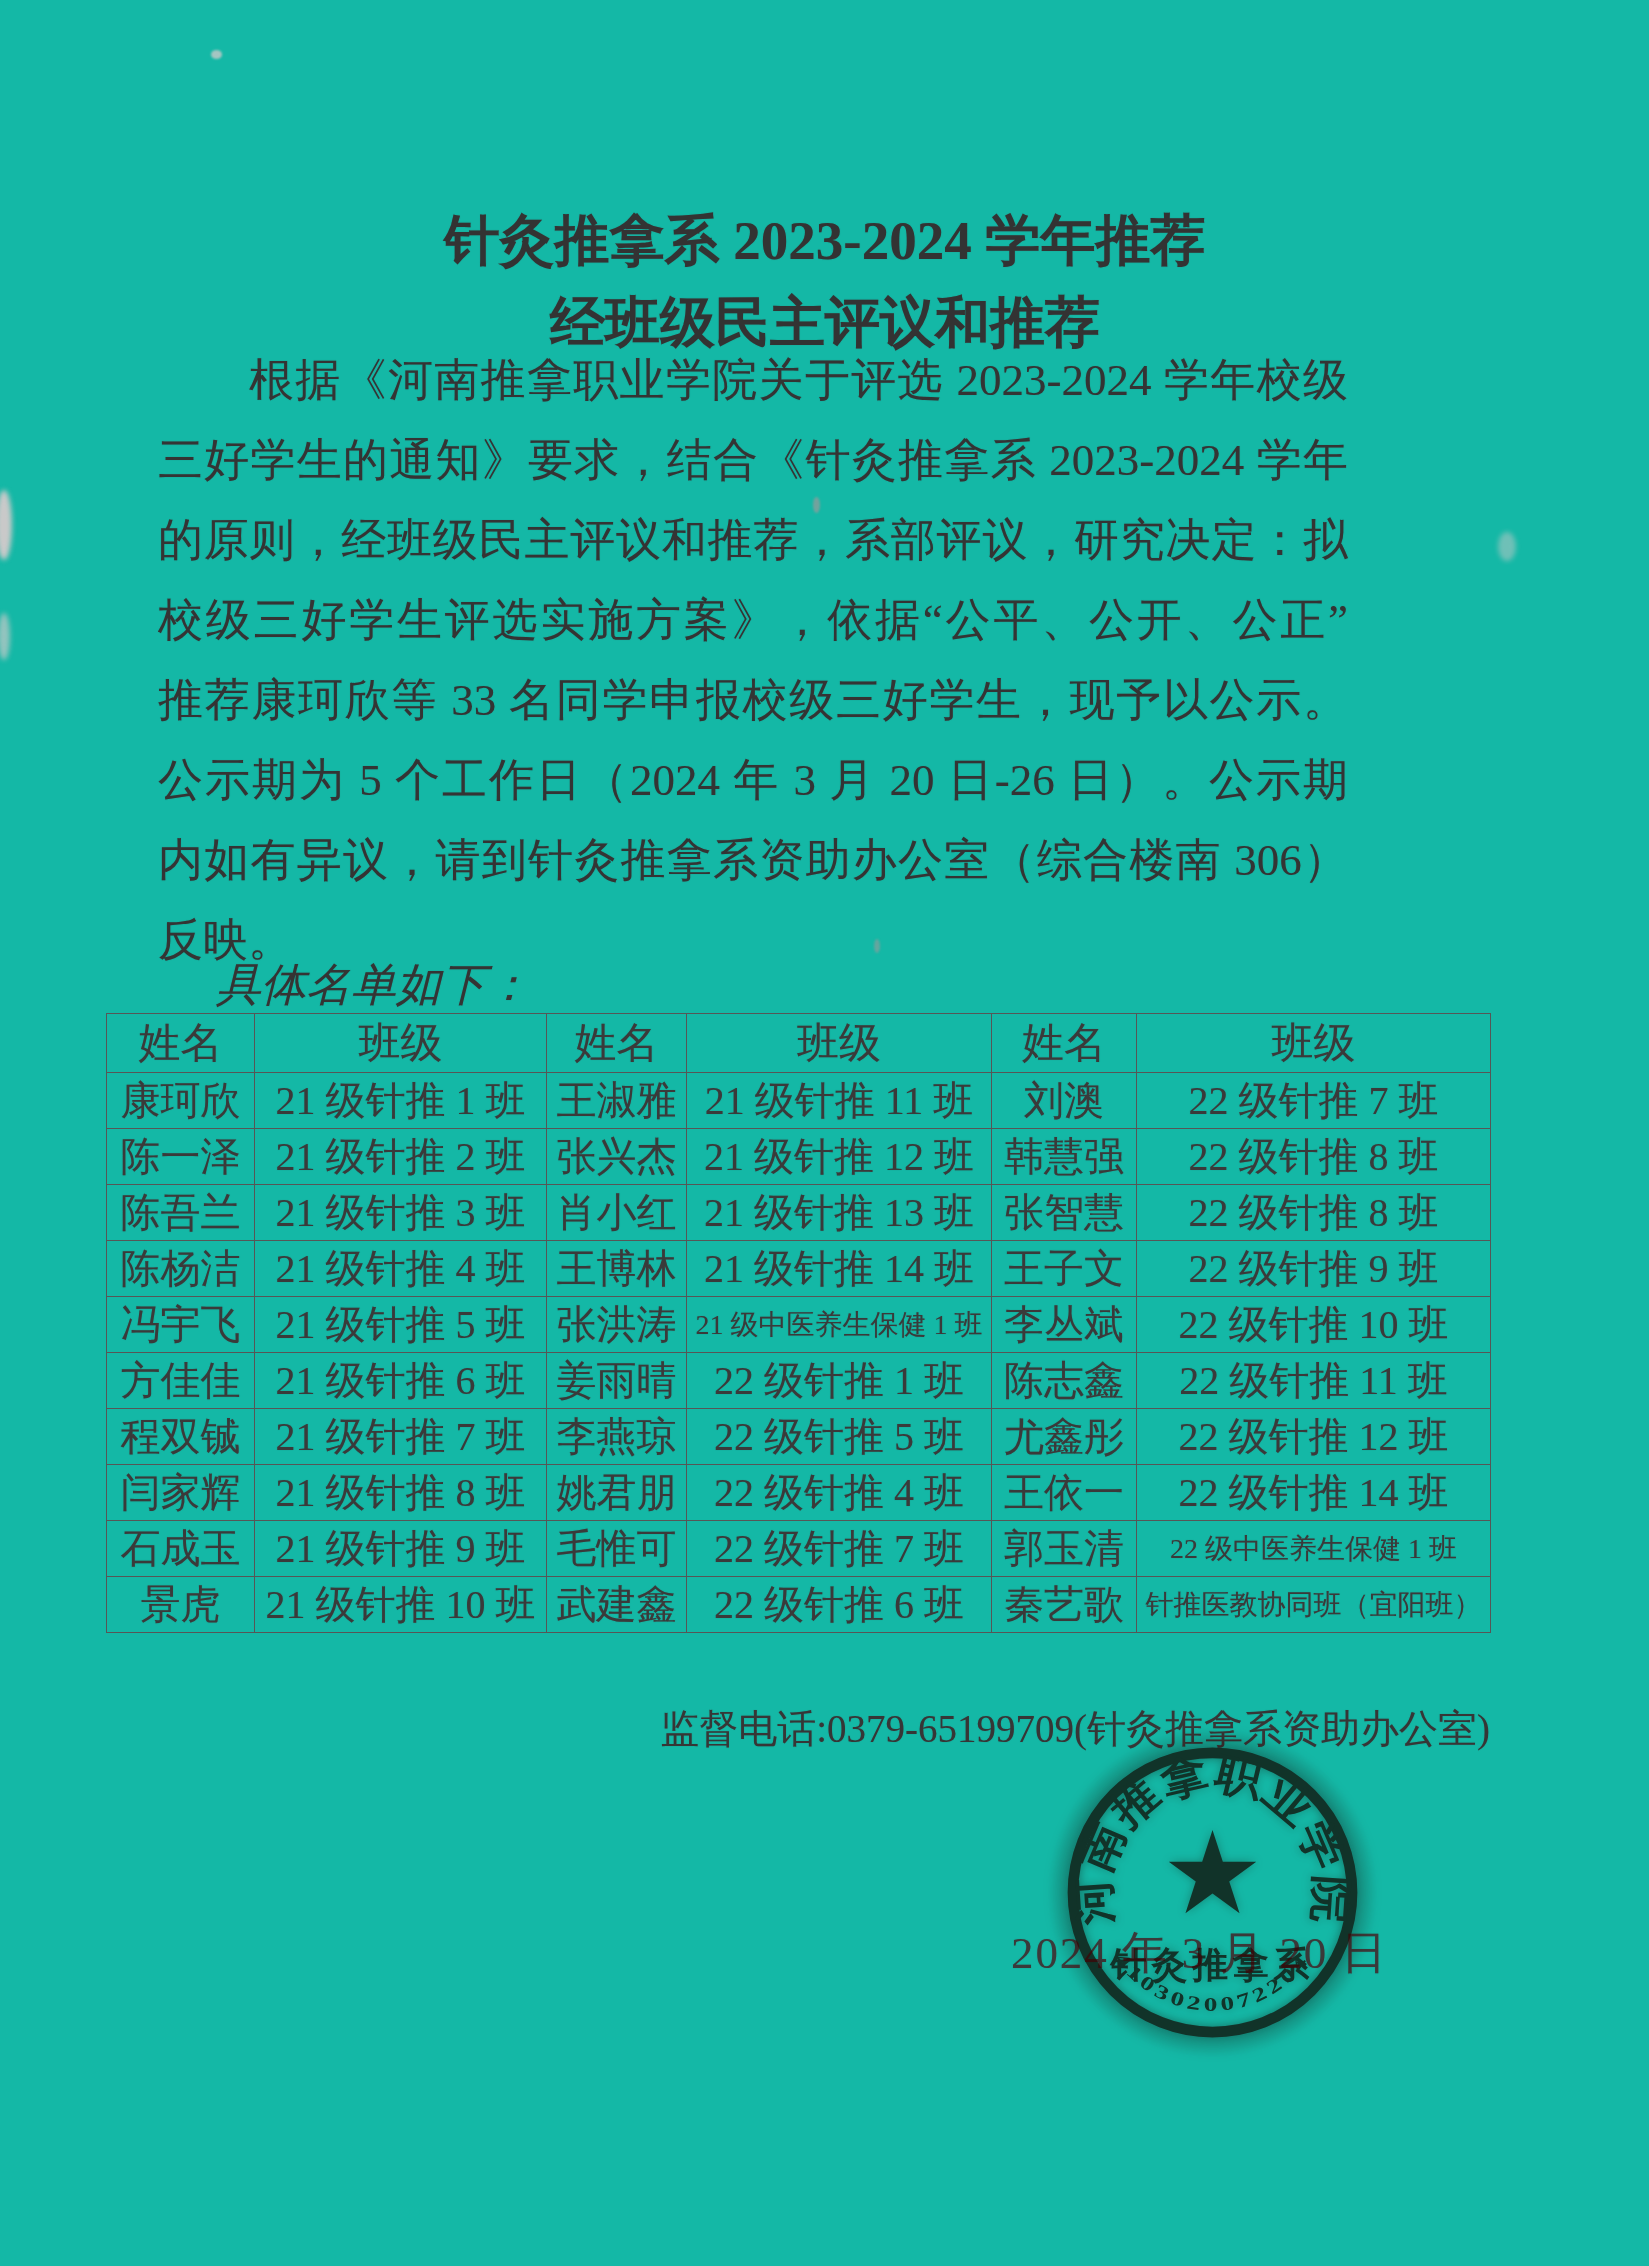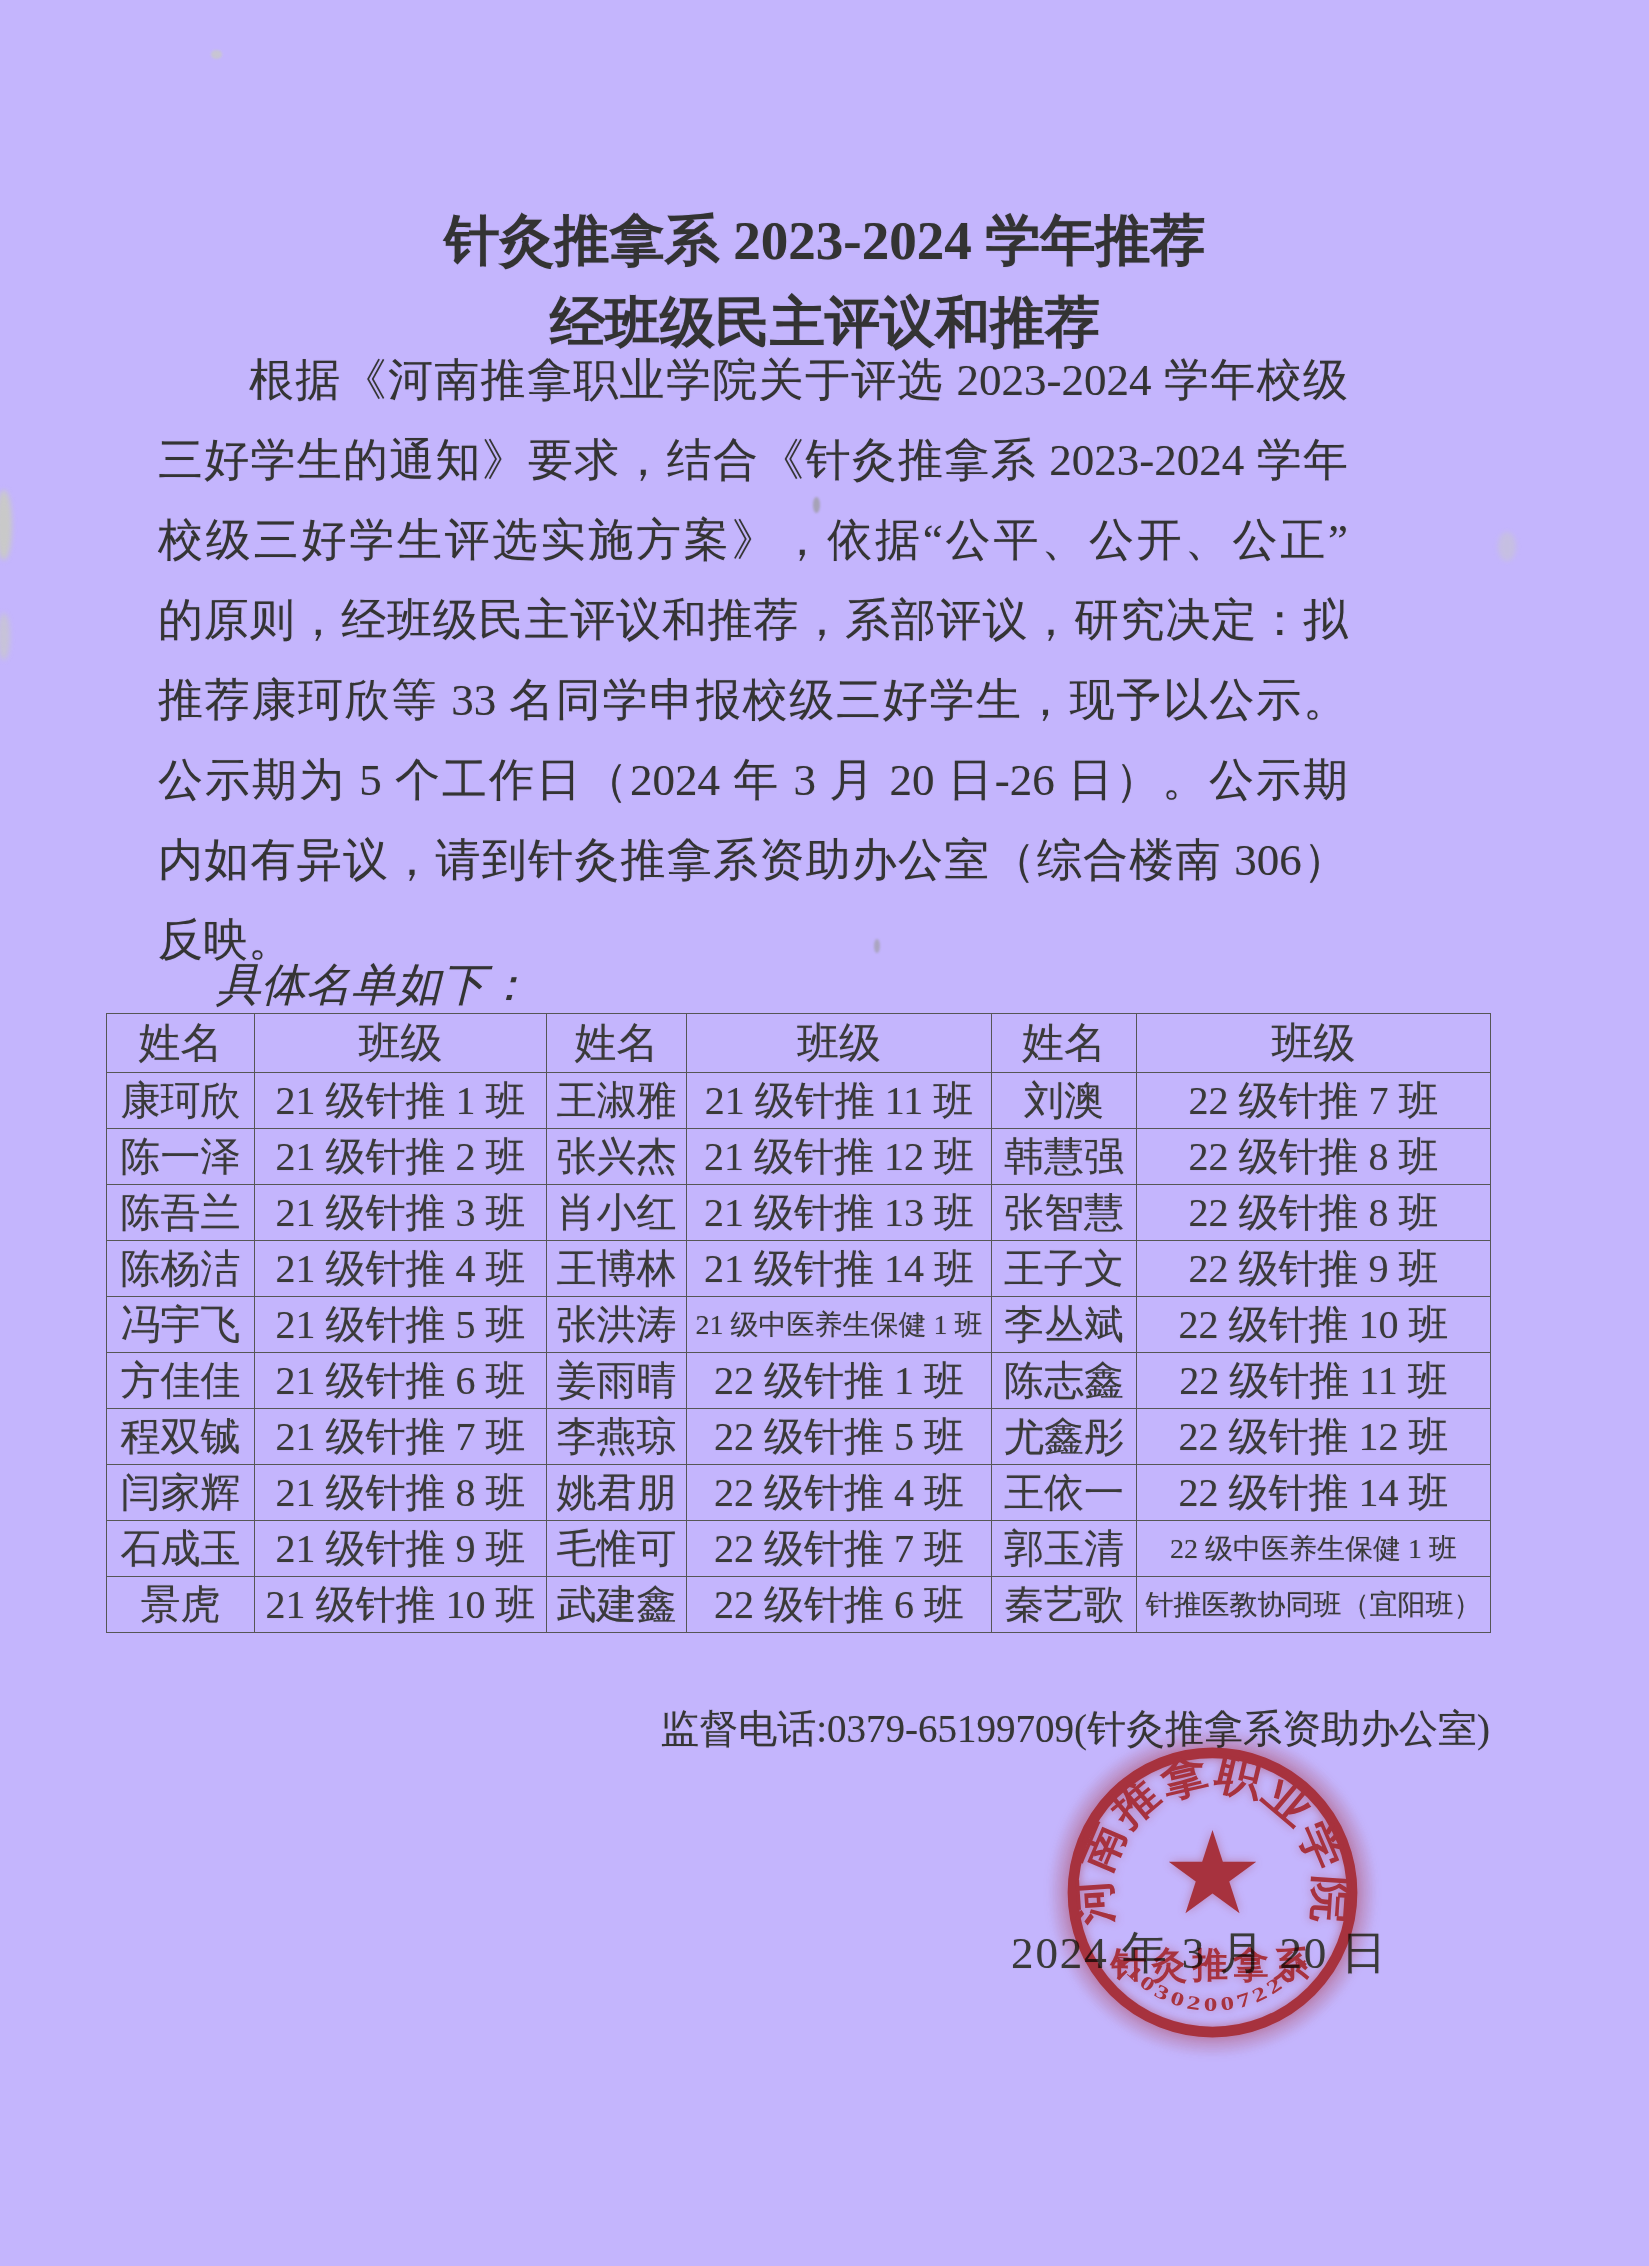--- a/index.html
+++ b/index.html
@@ -1,18 +1,18 @@
 <!DOCTYPE html>
 <html style="--stamp-color: #d6382f;"><head>
 <meta charset="utf-8">
 <style>
   html,body { margin:0; padding:0; background:#8a8a8a; }
   .page {
     position:relative; width:1650px; height:2267px;
-    background:#c4b5fd; overflow:hidden;
+    background:#14b8a6; overflow:hidden;
     font-family:"Liberation Serif", serif;
     color:#343434;
   }
   .doc-title {
     position:absolute; top:200px; left:0; width:1650px;
     text-align:center; font-size:55px; font-weight:600;
     line-height:82px; color:#333;
     text-shadow:0 0 1px rgba(70,70,70,.45);
   }
   .body-text {
@@ -76,22 +76,22 @@
 <div class="page">
 
   <div class="doc-title">
     <div>针灸推拿系 2023-2024 学年推荐</div>
     <div>经班级民主评议和推荐</div>
   </div>
 
   <div class="body-text">
     <div class="para-line first">根据《河南推拿职业学院关于评选 2023-2024 学年校级</div>
     <div class="para-line">三好学生的通知》要求，结合《针灸推拿系 2023-2024 学年</div>
+    <div class="para-line">的原则，经班级民主评议和推荐，系部评议，研究决定：拟</div>
     <div class="para-line">校级三好学生评选实施方案》，依据“公平、公开、公正”</div>
-    <div class="para-line">的原则，经班级民主评议和推荐，系部评议，研究决定：拟</div>
     <div class="para-line">推荐康珂欣等 33 名同学申报校级三好学生，现予以公示。</div>
     <div class="para-line">公示期为 5 个工作日（2024 年 3 月 20 日-26 日）。公示期</div>
     <div class="para-line">内如有异议，请到针灸推拿系资助办公室（综合楼南 306）</div>
     <div class="para-line last">反映。</div>
   </div>
 
   <div class="list-intro">具体名单如下：</div>
 
   <table class="roster">
     <colgroup>

